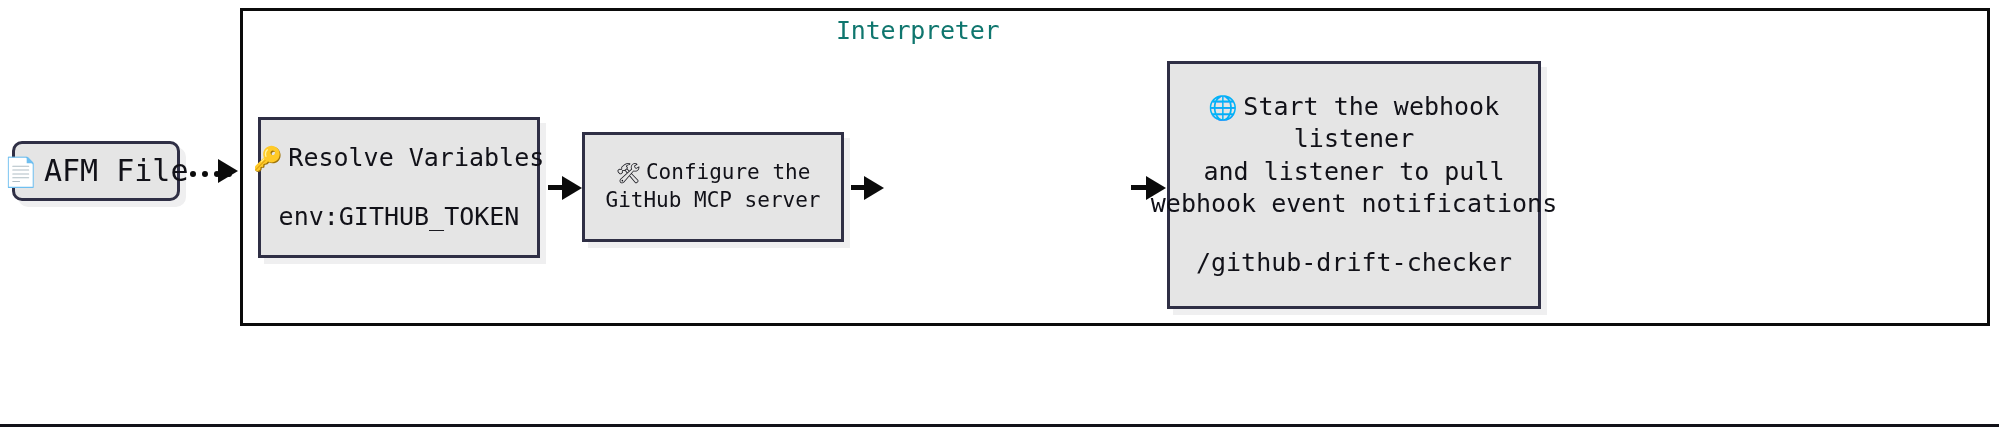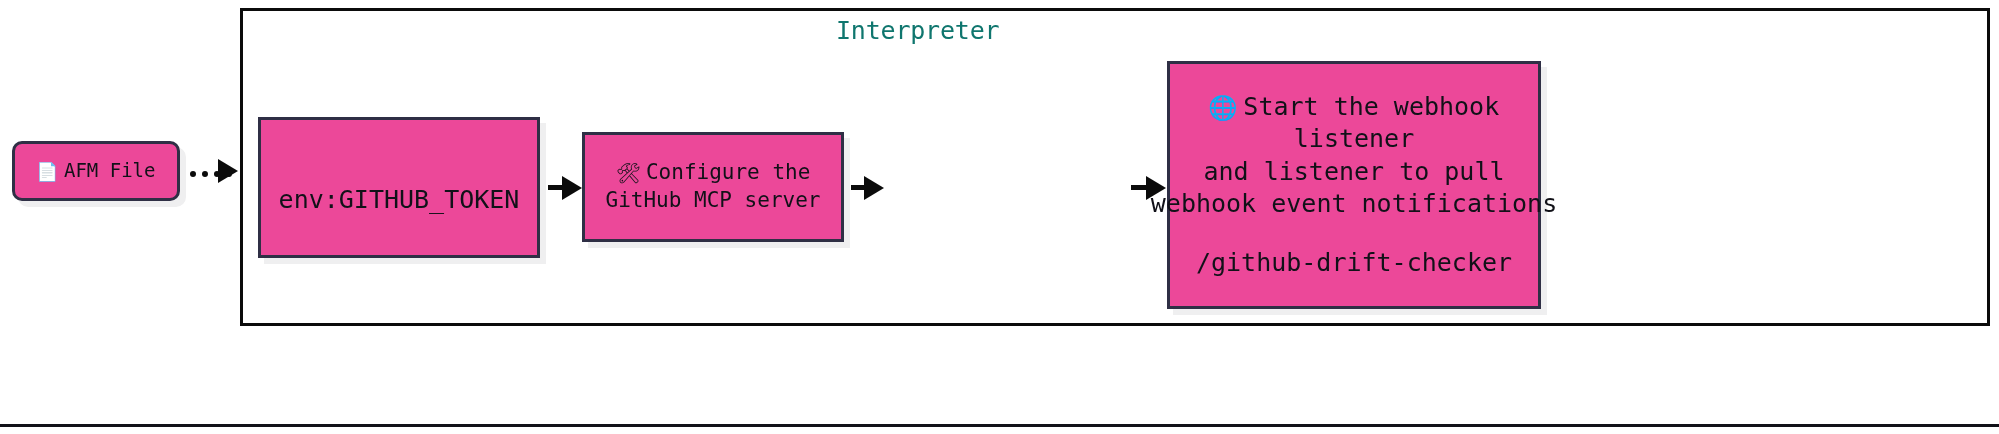--- a/index.html
+++ b/index.html
@@ -25,42 +25,42 @@
     font-family:"DejaVu Sans Mono","Liberation Mono",monospace;
     white-space:nowrap;
     letter-spacing:-0.2px;
   }
 
   
   .node{
     position:absolute;
     box-sizing:border-box;
     border:3px solid #2f2f45;
-    background:#ec4899;
+    background:#e5e5e5;
     box-shadow:6px 6px 0 0 #efeff0;
     display:flex;
     flex-direction:column;
     align-items:center;
     justify-content:center;
     text-align:center;
     color:#111118;
     font-family:"DejaVu Sans Mono","Liberation Mono",monospace;
     line-height:1.30;
   }
   .node .line{display:block;white-space:nowrap;}
   .node .gap{display:block;height:26px;}
   .ic{
     display:inline-block;
     font-family:"DejaVu Sans",sans-serif;
     font-size:0.95em;
     vertical-align:-1px;
     margin-right:5px;
   }
 
-  #node-afm{left:12px;top:141px;width:168px;height:60px;font-size:19px;border-radius:10px;}
+  #node-afm{left:12px;top:141px;width:168px;height:60px;font-size:30px;border-radius:10px;}
   #node-resolve{left:258px;top:117px;width:282px;height:141px;font-size:25px;}
   #node-configure{left:582px;top:132px;width:262px;height:110px;font-size:21px;}
   #node-initialize{left:884px;top:132px;width:239px;height:110px;font-size:25px;}
   #node-webhook{left:1167px;top:61px;width:374px;height:248px;font-size:25px;}
 
   
   .edge{position:absolute;height:0;border-top:5px solid #0b0b0b;}
   .edge-dotted{
     position:absolute;height:0;
     border-top:6px dotted #0b0b0b;
@@ -88,20 +88,21 @@
   <div class="subgraph-title" style="left:836px;top:16px;">Interpreter</div>
 
   <div class="node" id="node-afm">
     <span class="line"><span class="ic">📄</span><span>AFM File</span></span>
   </div>
 
   <div class="edge-dotted" style="left:190px;top:171px;width:42px;"></div>
   <div class="arrowhead" style="left:218px;top:159px;"></div>
 
   <div class="node" id="node-resolve">
+    <span class="line"><span class="ic">🔑</span><span>Resolve Variables</span></span>
     <span class="gap"></span>
     <span class="line">env:GITHUB_TOKEN</span>
   </div>
 
   <div class="edge" style="left:548px;top:185px;width:22px;"></div>
   <div class="arrowhead" style="left:562px;top:176px;"></div>
 
   <div class="node" id="node-configure">
     <span class="line"><span class="ic">🛠</span><span>Configure the</span></span>
     <span class="line">GitHub MCP server</span>

